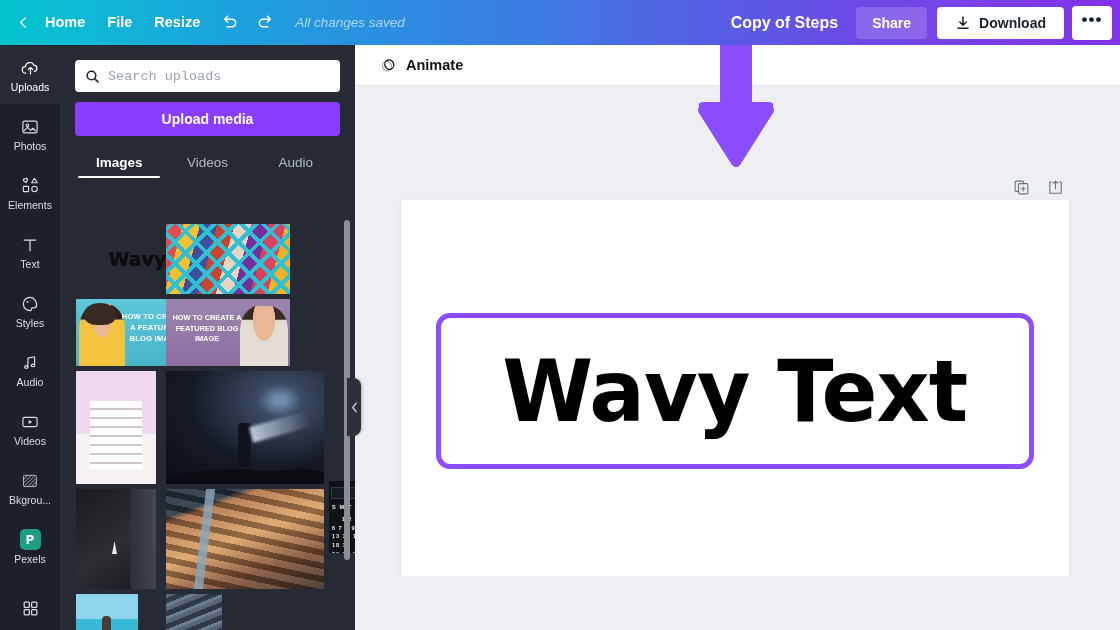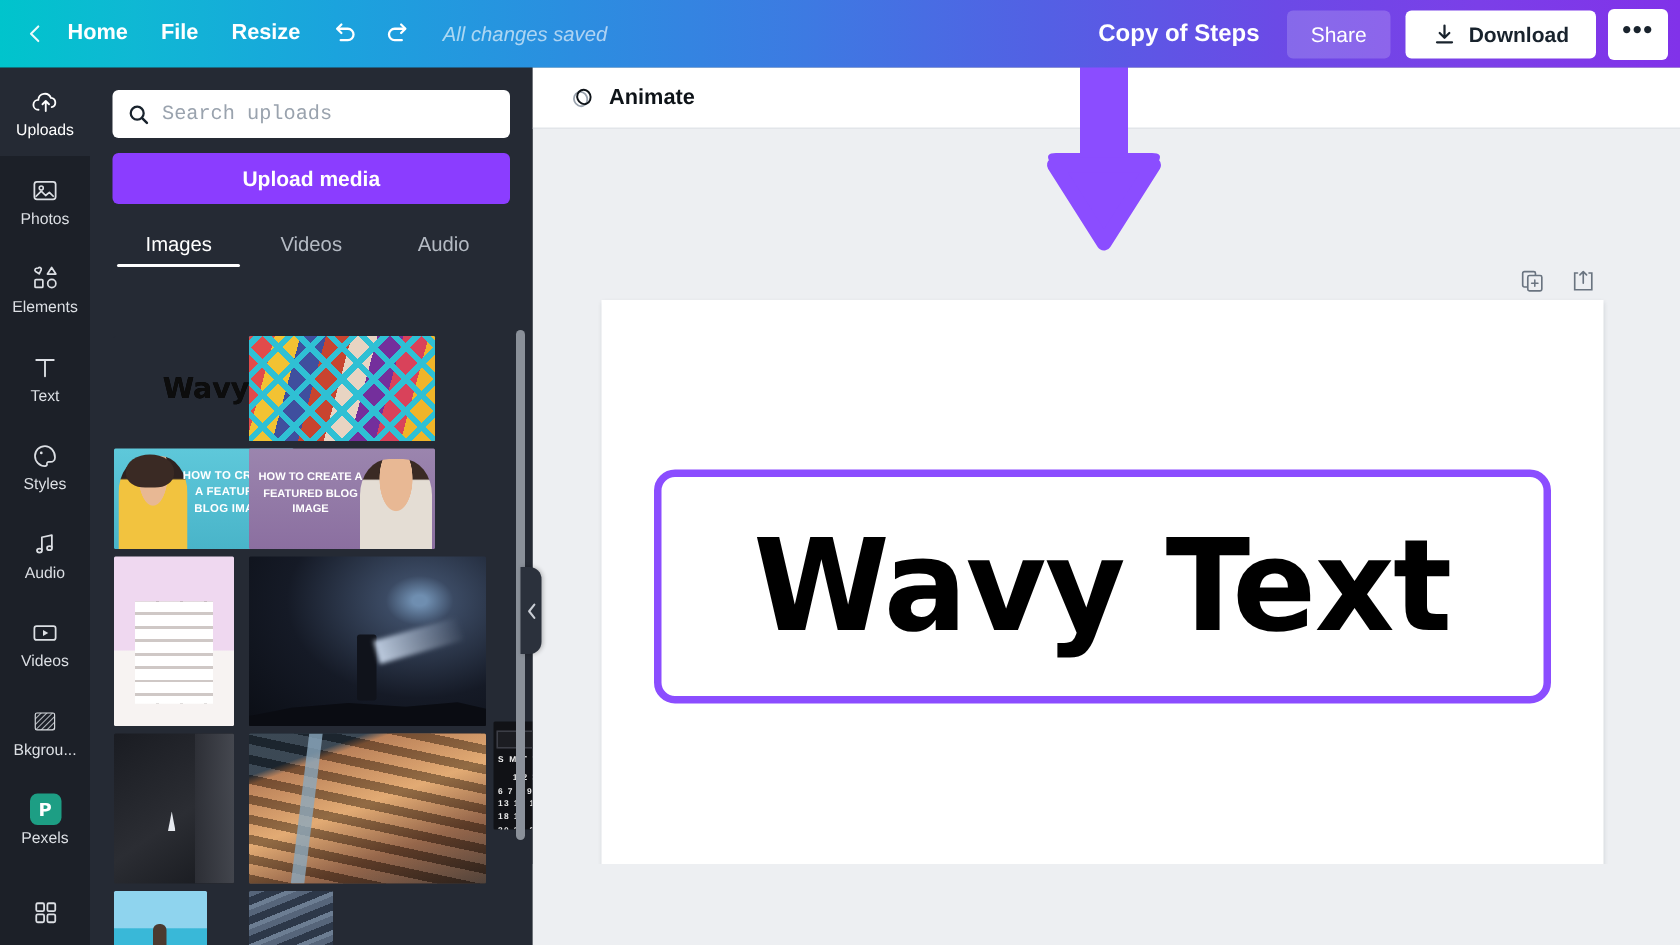--- a/index.html
+++ b/index.html
@@ -42,21 +42,21 @@
   }
   #saved-text {
     color: rgba(255,255,255,0.62); font-size: 13.5px; font-style: italic;
     margin-left: 12px; white-space: nowrap;
   }
   #doc-title {
     color: #ffffff; font-size: 16px; font-weight: bold;
     padding: 7px 12px; border-radius: 4px; cursor: pointer; white-space: nowrap;
   }
   #share-btn {
-    color: #ffffff; font-size: 14px; font-weight: normal;
+    color: #ffffff; font-size: 14px; font-weight: bold;
     background: rgba(255,255,255,0.18);
     padding: 8px 16px; border-radius: 4px; cursor: pointer;
     margin-left: 6px; white-space: nowrap;
   }
   #download-btn {
     display: flex; align-items: center; gap: 8px;
     background: #ffffff; color: #19232d;
     font-size: 14px; font-weight: bold;
     padding: 8px 18px; border-radius: 4px; cursor: pointer;
     margin-left: 10px; white-space: nowrap;
@@ -115,21 +115,21 @@
     color: #ffffff; font-size: 14px; font-weight: bold; cursor: pointer;
   }
   #tabs {
     margin: 10px 15px 0 15px; display: flex; align-items: flex-end;
     height: 32px; gap: 0;
   }
   .tab {
     flex: 1; text-align: center; color: #b4bac3; font-size: 13.5px;
     cursor: pointer; padding-bottom: 8px; position: relative;
   }
-  .tab.active { color: #ffffff; font-weight: normal; }
+  .tab.active { color: #ffffff; font-weight: bold; }
   .tab.active::after {
     content: ""; position: absolute; left: 3px; right: 3px; bottom: 0;
     height: 2.5px; background: #ffffff; border-radius: 2px;
   }
 
   #grid-scroll {
     position: absolute; left: 0; top: 171px; width: 295px; height: 414px;
     overflow: hidden;
   }
   #grid {

